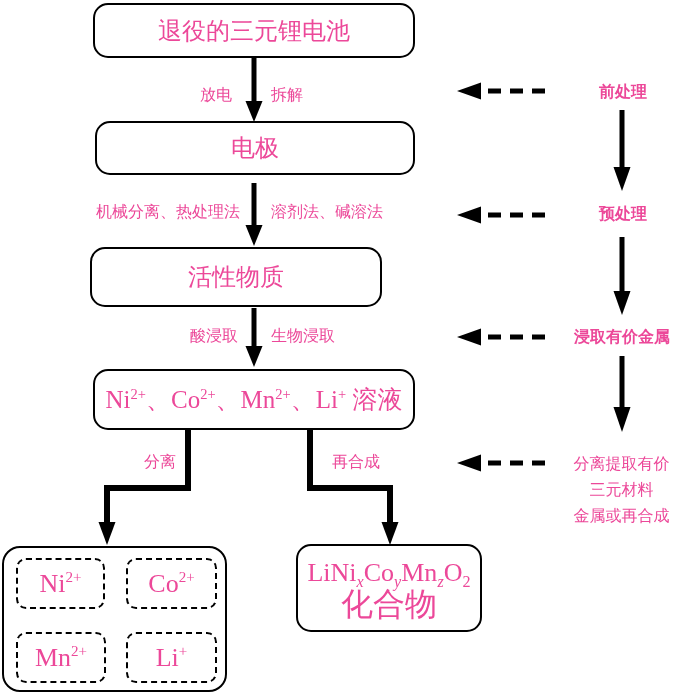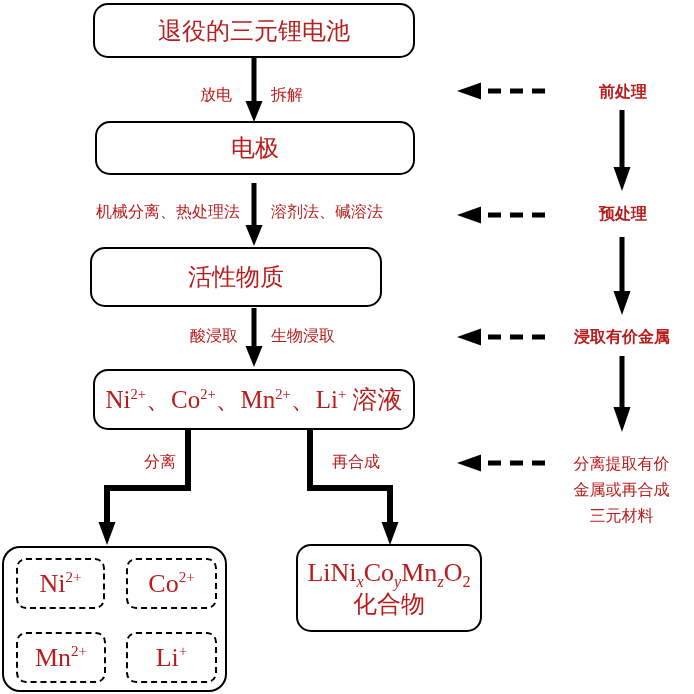--- a/index.html
+++ b/index.html
@@ -5,21 +5,21 @@
   html, body {
     margin: 0;
     padding: 0;
     background: #ffffff;
   }
   .figure {
     position: relative;
     width: 694px;
     height: 694px;
     background: #ffffff;
-    color: #b91c1c;
+    color: #ec4899;
     font-family: "Liberation Serif", "DejaVu Serif", serif;
     overflow: hidden;
     border-radius: 6px;
   }
   svg.overlay {
     position: absolute;
     left: 0;
     top: 0;
     pointer-events: none;
   }
@@ -71,21 +71,21 @@
     border: 2.5px solid #000;
     border-radius: 15px;
     background: #fff;
     display: flex;
     flex-direction: column;
     align-items: center;
     justify-content: center;
     text-align: right;
   }
   .compound-formula { font-size: 26px; line-height: 32px; white-space: nowrap; }
-  .compound-name   { font-size: 24px; line-height: 30px; white-space: nowrap; }
+  .compound-name   { font-size: 32px; line-height: 30px; white-space: nowrap; }
   .stage-block {
     position: absolute;
     font-size: 16px;
     line-height: 26px;
     text-align: center;
     white-space: nowrap;
   }
 </style>
 </head>
 <body>
@@ -193,17 +193,17 @@
   <div class="compound-box" style="left:296px; top:544px; width:186px; height:88px;">
     <div class="compound-formula"><span>LiNi</span><sub style="font-style: italic;">x</sub><span>Co</span><sub style="font-style: italic;">y</sub><span>Mn</span><sub style="font-style: italic;">z</sub><span>O</span><sub>2</sub></div>
     <div class="compound-name">化合物</div>
   </div>
 
   <div class="lbl center" style="left:563px; top:78px; width:120px;">前处理</div>
   <div class="lbl center" style="left:563px; top:200px; width:120px;">预处理</div>
   <div class="lbl center" style="left:550px; top:323px; width:144px;">浸取有价金属</div>
   <div class="stage-block" style="left:548px; top:451px; width:147px;">
     <div>分离提取有价</div>
+    <div>三元材料</div>
     <div>金属或再合成</div>
-    <div>三元材料</div>
   </div>
 
 </div>
 
 </body></html>

